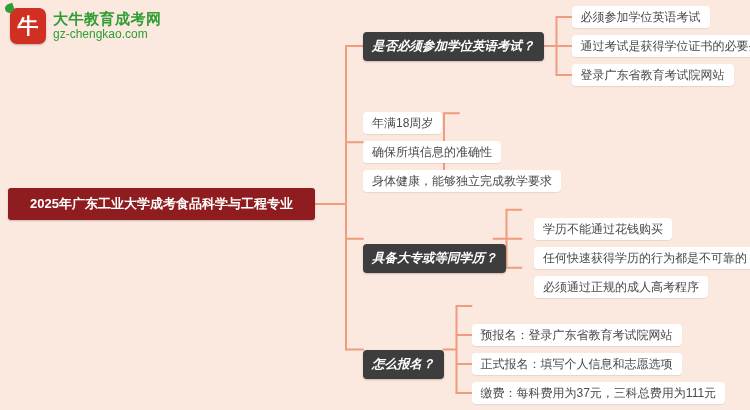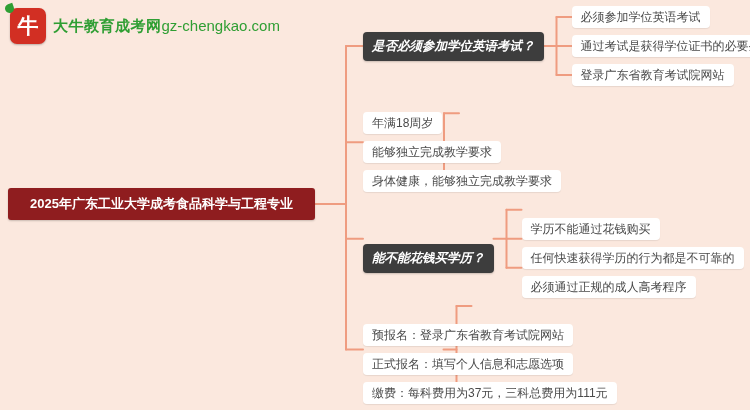--- a/index.html
+++ b/index.html
@@ -18,23 +18,23 @@
   #canvas{position:relative;width:750px;height:410px;background:var(--bg);}
   #connectors{position:absolute;left:0;top:0;width:750px;height:410px;pointer-events:none;}
 
   
   .logo{position:absolute;left:10px;top:8px;display:flex;align-items:center;gap:7px;}
   .logo-icon{width:36px;height:36px;background:var(--logo-red);border-radius:7px;color:#fff;
     display:flex;align-items:center;justify-content:center;font-size:21px;font-weight:bold;
     box-shadow:0 1px 2px rgba(0,0,0,.25);position:relative;}
   .logo-icon::after{content:"";position:absolute;left:-5px;top:-4px;width:9px;height:9px;
     background:var(--logo-green);border-radius:50% 0 50% 50%;transform:rotate(-20deg);}
-  .logo-text{display:flex;flex-direction:row;line-height:1.15;}
+  .logo-text{display:flex;flex-direction:column;line-height:1.15;}
   .logo-title{color:var(--logo-green);font-weight:bold;font-size:15px;letter-spacing:.5px;}
-  .logo-url{color:var(--logo-green);font-size:15px;}
+  .logo-url{color:var(--logo-green);font-size:12px;}
 
   
   .root-topic{position:absolute;left:8px;top:188px;background:var(--root-bg);color:#fff;
     font-size:13px;font-weight:bold;padding:7px 22px;border-radius:3px;white-space:nowrap;
     box-shadow:0 1px 2px rgba(0,0,0,.2);}
 
   
   #right-col{position:absolute;left:363px;top:6px;bottom:6px;right:2px;
     display:flex;flex-direction:column;justify-content:space-between;}
   .group{display:flex;align-items:center;gap:28px;}
@@ -93,33 +93,34 @@
         <div class="branch">是否必须参加学位英语考试？</div>
         <div class="leaves">
           <div class="leaf">必须参加学位英语考试</div>
           <div class="leaf">通过考试是获得学位证书的必要条件</div>
           <div class="leaf">登录广东省教育考试院网站</div>
         </div>
       </div>
       <div class="group">
         <div class="leaves">
           <div class="leaf">年满18周岁</div>
-          <div class="leaf">能够独立完成教学要求</div>
+          <div class="leaf">确保所填信息的准确性</div>
           <div class="leaf">身体健康，能够独立完成教学要求</div>
         </div>
       </div>
       <div class="group">
-        <div class="branch">能不能花钱买学历？</div>
+        <div class="branch">具备大专或等同学历？</div>
         <div class="leaves">
           <div class="leaf">学历不能通过花钱购买</div>
           <div class="leaf">任何快速获得学历的行为都是不可靠的</div>
           <div class="leaf">必须通过正规的成人高考程序</div>
         </div>
       </div>
       <div class="group">
+        <div class="branch">怎么报名？</div>
         <div class="leaves">
           <div class="leaf">预报名：登录广东省教育考试院网站</div>
           <div class="leaf">正式报名：填写个人信息和志愿选项</div>
           <div class="leaf">缴费：每科费用为37元，三科总费用为111元</div>
         </div>
       </div>
     </div>
 </div>
 
 </body></html>

